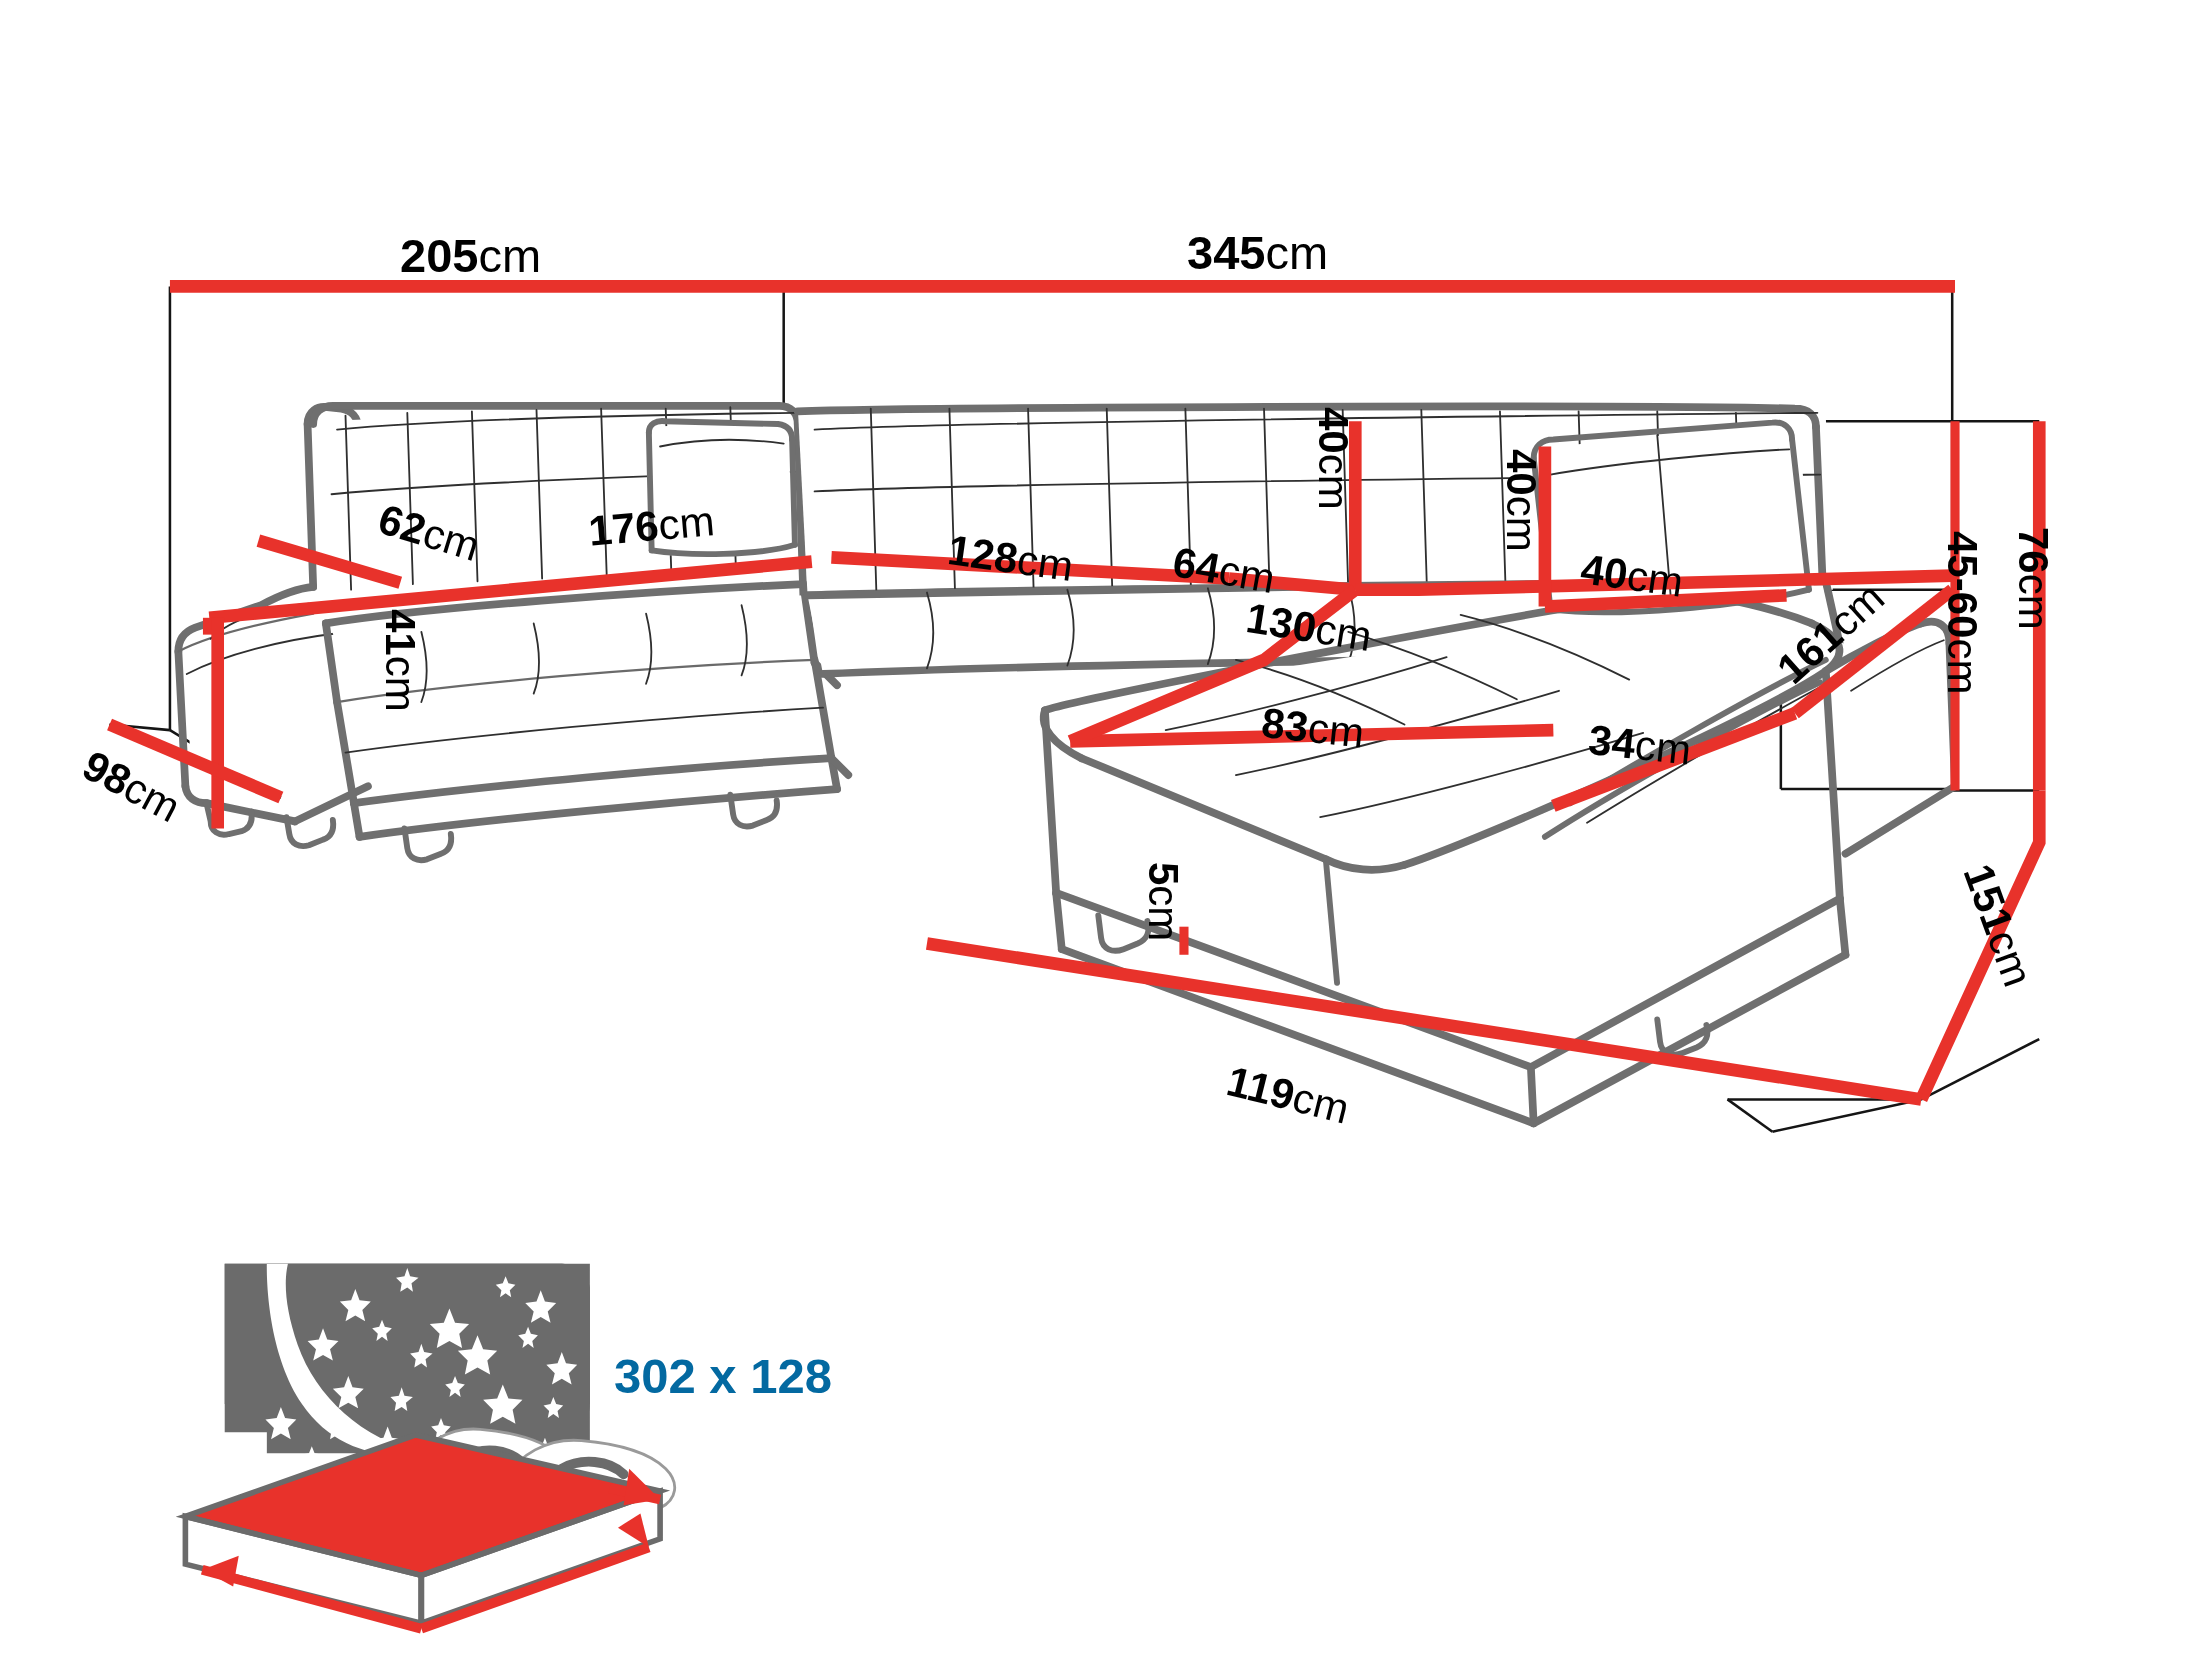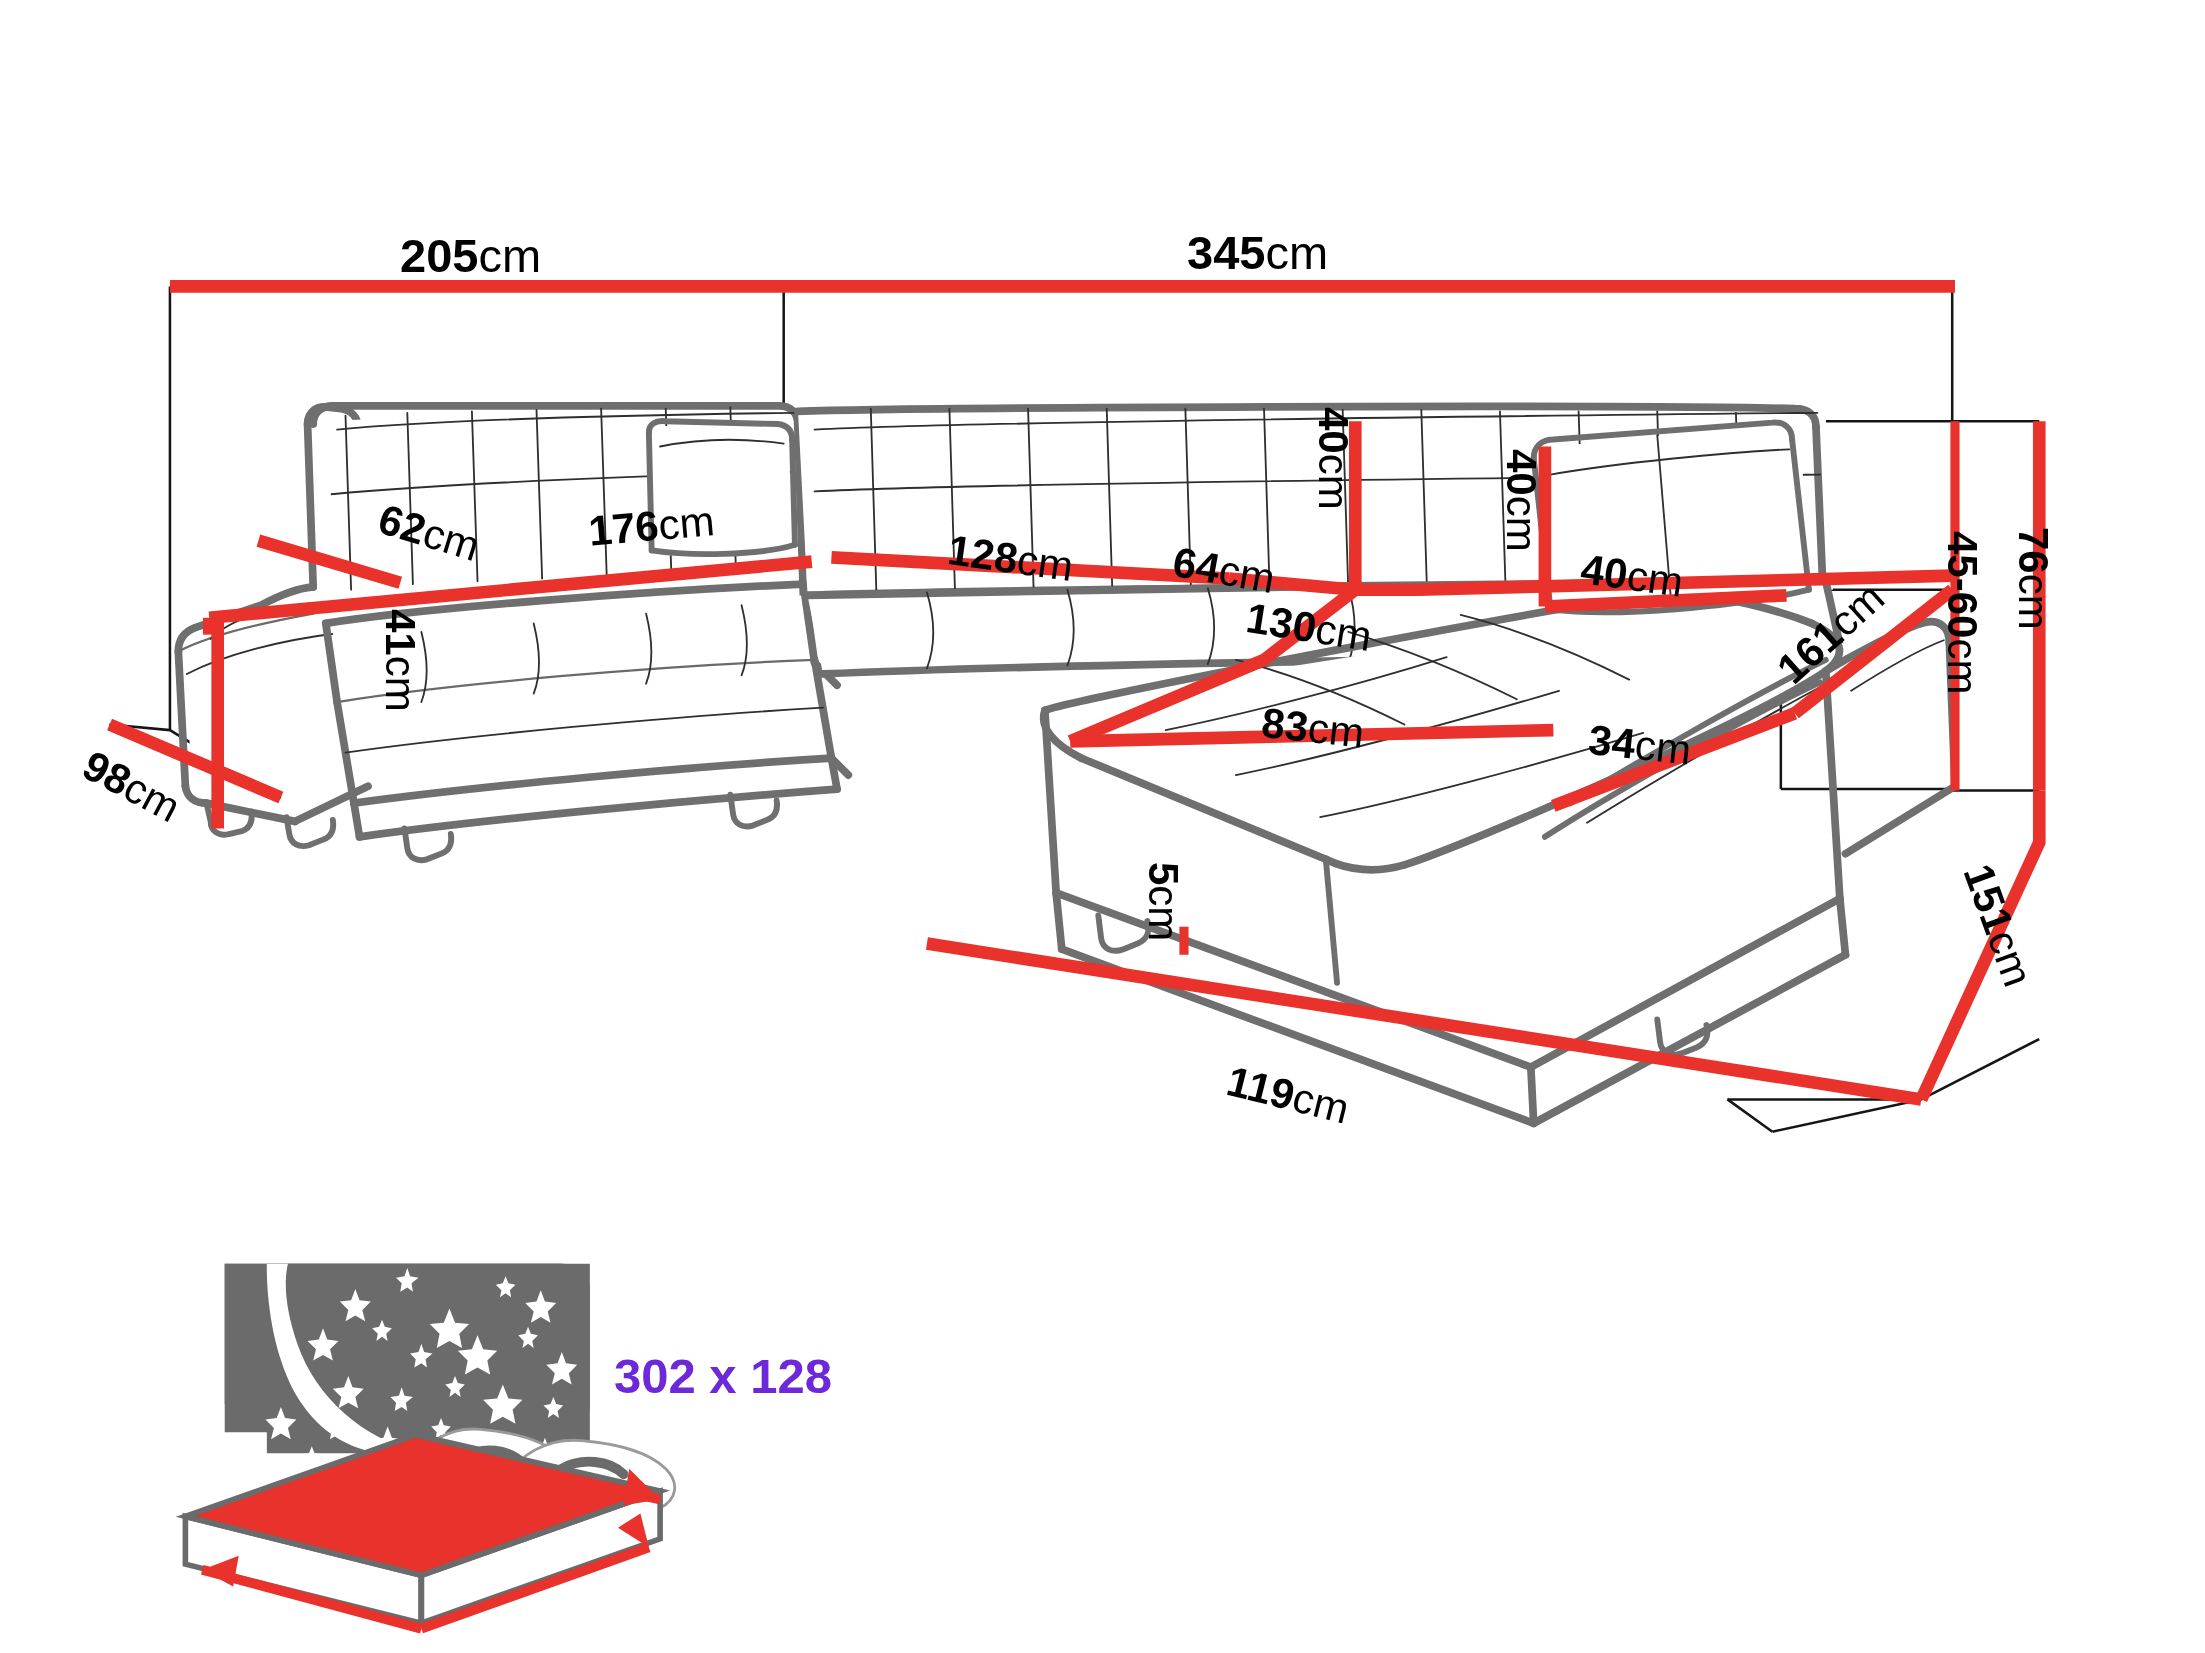--- a/index.html
+++ b/index.html
@@ -38,21 +38,21 @@
   }
   .dim-label .num {
     font-weight: bold;
   }
   .dim-label .unit {
     font-weight: normal;
   }
   .bed-size-label {
     position: absolute;
     white-space: nowrap;
-    color: #6d28d9;
+    color: #0369a1;
     font-weight: bold;
     font-family: "Liberation Sans", sans-serif;
     line-height: 1;
   }
 </style>
 </head>
 <body>
 
 <div id="stage">
 

